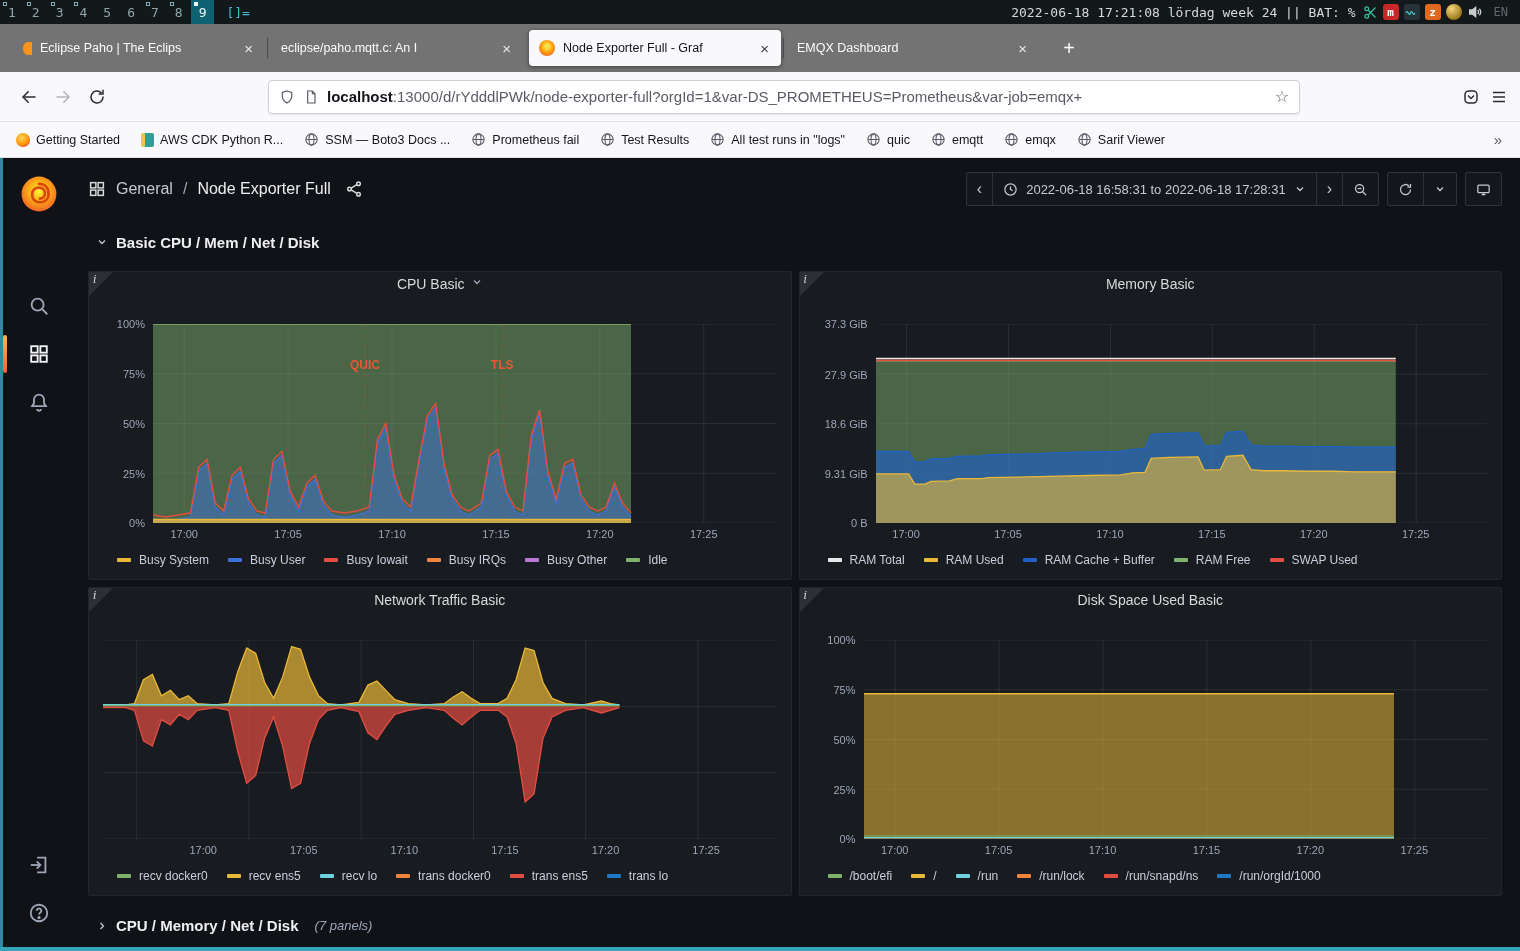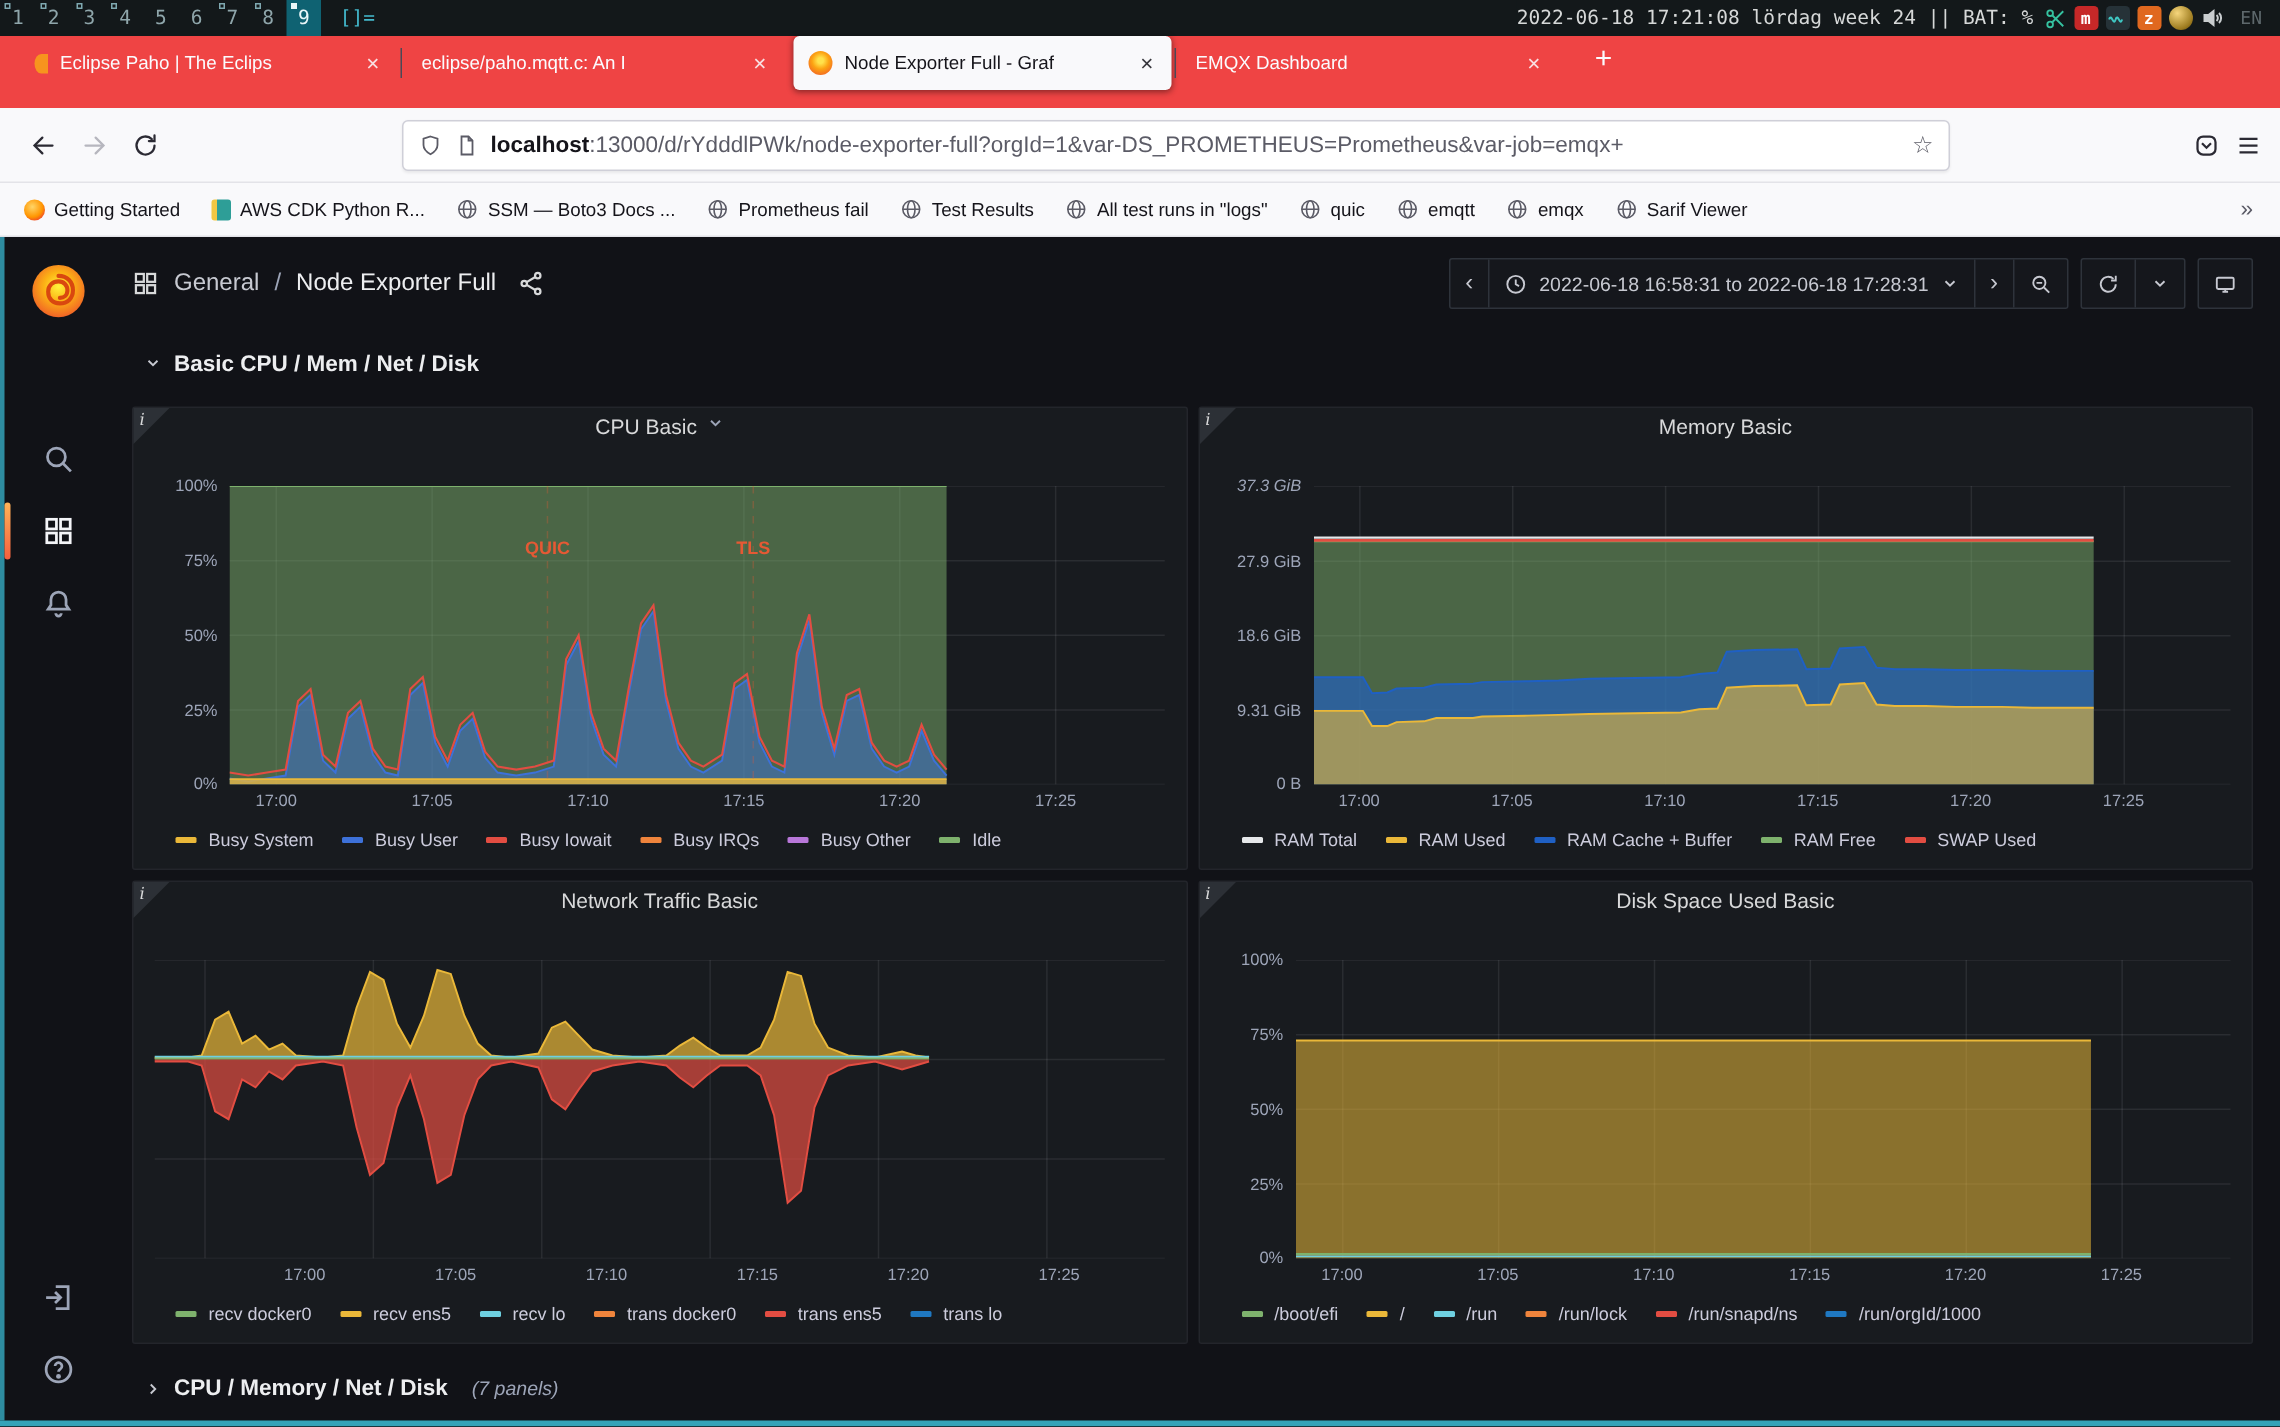--- a/index.html
+++ b/index.html
@@ -19,21 +19,21 @@
 .status-seg{display:flex;align-items:center;gap:7px;color:#D6D8D8;padding-right:4px;white-space:nowrap}
 .tray{display:flex;align-items:center;gap:5px}
 .tray .tico{width:16px;height:16px;display:inline-flex;align-items:center;justify-content:center;border-radius:3px;font-size:11px;font-weight:700}
 .tico.red{background:#C62828;color:#fff}
 .tico.dark{background:#263238}
 .tico.orange{background:#E0681F;color:#fff}
 .tico.gold{background:radial-gradient(circle at 35% 30%,#F6D67C,#9C7A1E 70%,#4C3A08)}
 .lang-ind{color:#5E686C;padding:0 8px 0 4px;display:flex;align-items:center;font-size:12px}
 
 
-.tabbar{height:48px;background:#ef4444;display:flex;padding-left:10px}
+.tabbar{height:48px;background:#737373;display:flex;align-items:center;padding-left:10px}
 .tab{width:252px;height:36px;margin:0 3px;display:flex;align-items:center;gap:8px;padding:0 10px;border-radius:4px;color:#FBFBFE;font-size:12.5px;position:relative;cursor:default}
 .tab .sep{position:absolute;left:-4px;width:1px;height:20px;background:#4a4956}
 .tab.active{background:#F9F9FB;color:#15141A;box-shadow:0 1px 4px rgba(0,0,0,.45)}
 .tab-label{flex:1;white-space:nowrap;overflow:hidden;text-overflow:ellipsis}
 .tab .close{font-size:15px;opacity:.85;padding:0 2px}
 .fav{flex:none}
 .grafana-fav{width:16px;height:16px;border-radius:50%;background:radial-gradient(circle at 50% 40%,#FFE24B 15%,#FCA312 45%,#F05A28 90%)}
 .eclipse-fav{width:9px;height:13px;border-radius:50% 0 0 50%;background:#F7941E}
 .newtab{margin-left:12px;color:#FBFBFE;font-size:20px;width:30px;height:30px;display:flex;align-items:center;justify-content:center;border-radius:4px}
 
@@ -602,21 +602,21 @@
           </div>
         <h2 class="panel-title">
             <span>Memory Basic</span>
           </h2>
         <div class="chart-row">
             <div class="y-axis" style="width: 62px;">
               <span style="top: 100%;">0 B</span>
               <span style="top: 75.0402%;">9.31 GiB</span>
               <span style="top: 50.134%;">18.6 GiB</span>
               <span style="top: 25.2011%;">27.9 GiB</span>
-              <span style="top: 0%; font-style: italic;">37.3 GiB</span>
+              <span style="top: 0%;">37.3 GiB</span>
             </div>
             <div class="plot">
               <svg viewBox="0 0 1000 300" preserveAspectRatio="none">
                 <line class="gl" x1="50" x2="50" y1="0" y2="300"></line>
                 <line class="gl" x1="216.66666666666669" x2="216.66666666666669" y1="0" y2="300"></line>
                 <line class="gl" x1="383.33333333333337" x2="383.33333333333337" y1="0" y2="300"></line>
                 <line class="gl" x1="550" x2="550" y1="0" y2="300"></line>
                 <line class="gl" x1="716.6666666666666" x2="716.6666666666666" y1="0" y2="300"></line>
                 <line class="gl" x1="883.3333333333333" x2="883.3333333333333" y1="0" y2="300"></line>
                 <line class="gl" x1="0" x2="1000" y1="300" y2="300"></line>

